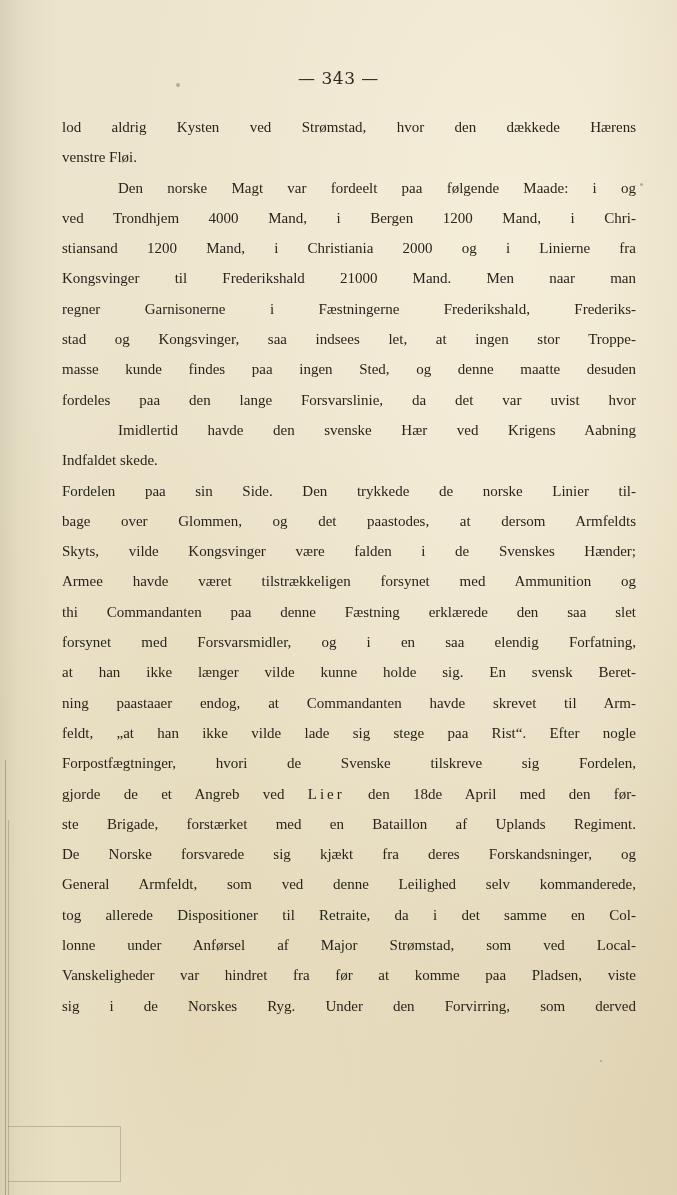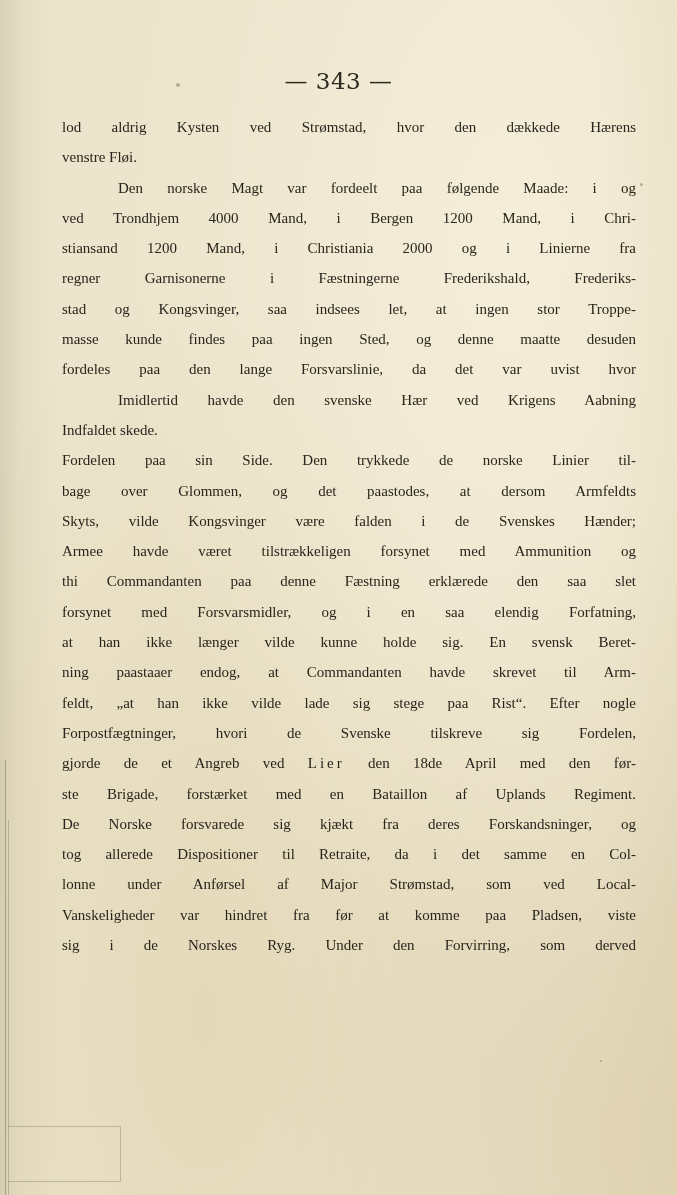--- a/index.html
+++ b/index.html
@@ -47,21 +47,21 @@
       border: 1px solid rgba(150,140,120,0.5);
       border-left: none;
     }
     .header {
       position: absolute;
       top: 68px;
       left: 0;
       width: 677px;
       text-align: center;
       font-family: "DejaVu Serif", serif;
-      font-size: 23px;
+      font-size: 17px;
       color: #2e2a22;
       letter-spacing: 0.5px;
     }
     .text-block {
       position: absolute;
       left: 62px;
       top: 112px;
       width: 574px;
       font-family: Liberation Serif, serif;
       font-size: 15px;
@@ -104,37 +104,39 @@
   <span class="speck" style="left:600px;top:1060px;width:2px;height:2px;"></span>
 
   <div class="header">— 343 —</div>
 
   <div class="text-block">
     <span class="line">lod aldrig Kysten ved Strømstad, hvor den dækkede Hærens</span>
     <span class="line last">venstre Fløi.</span>
     <span class="line indent">Den norske Magt var fordeelt paa følgende Maade: i og</span>
     <span class="line">ved Trondhjem 4000 Mand, i Bergen 1200 Mand, i Chri-</span>
     <span class="line">stiansand 1200 Mand, i Christiania 2000 og i Linierne fra</span>
+    <span class="line">Kongsvinger til Frederikshald 21000 Mand.  Men naar man</span>
     <span class="line">regner Garnisonerne i Fæstningerne Frederikshald, Frederiks-</span>
     <span class="line">stad og Kongsvinger, saa indsees let, at ingen stor Troppe-</span>
     <span class="line">masse kunde findes paa ingen Sted, og denne maatte desuden</span>
     <span class="line">fordeles paa den lange Forsvarslinie, da det var uvist hvor</span>
     <span class="line indent">Imidlertid havde den svenske Hær ved Krigens Aabning</span>
     <span class="line last">Indfaldet skede.</span>
     <span class="line">Fordelen paa sin Side.  Den trykkede de norske Linier til-</span>
     <span class="line">bage over Glommen, og det paastodes, at dersom Armfeldts</span>
     <span class="line">Skyts, vilde Kongsvinger være falden i de Svenskes Hænder;</span>
     <span class="line">Armee havde været tilstrækkeligen forsynet med Ammunition og</span>
     <span class="line">thi Commandanten paa denne Fæstning erklærede den saa slet</span>
     <span class="line">forsynet med Forsvarsmidler, og i en saa elendig Forfatning,</span>
     <span class="line">at han ikke længer vilde kunne holde sig.  En svensk Beret-</span>
     <span class="line">ning paastaaer endog, at Commandanten havde skrevet til Arm-</span>
     <span class="line">feldt, „at han ikke vilde lade sig stege paa Rist“.  Efter nogle</span>
     <span class="line">Forpostfægtninger, hvori de Svenske tilskreve sig Fordelen,</span>
     <span class="line"><span>gjorde de et Angreb ved</span> <span class="spaced">Lier</span> <span>den 18de April med den før-</span></span>
     <span class="line">ste Brigade, forstærket med en Bataillon af Uplands Regiment.</span>
     <span class="line">De Norske forsvarede sig kjækt fra deres Forskandsninger, og</span>
+    <span class="line">General Armfeldt, som ved denne Leilighed selv kommanderede,</span>
     <span class="line">tog allerede Dispositioner til Retraite, da i det samme en Col-</span>
     <span class="line">lonne under Anførsel af Major Strømstad, som ved Local-</span>
     <span class="line">Vanskeligheder var hindret fra før at komme paa Pladsen, viste</span>
     <span class="line">sig i de Norskes Ryg.  Under den Forvirring, som derved</span>
   </div>
 </div>
 
 </body></html>

